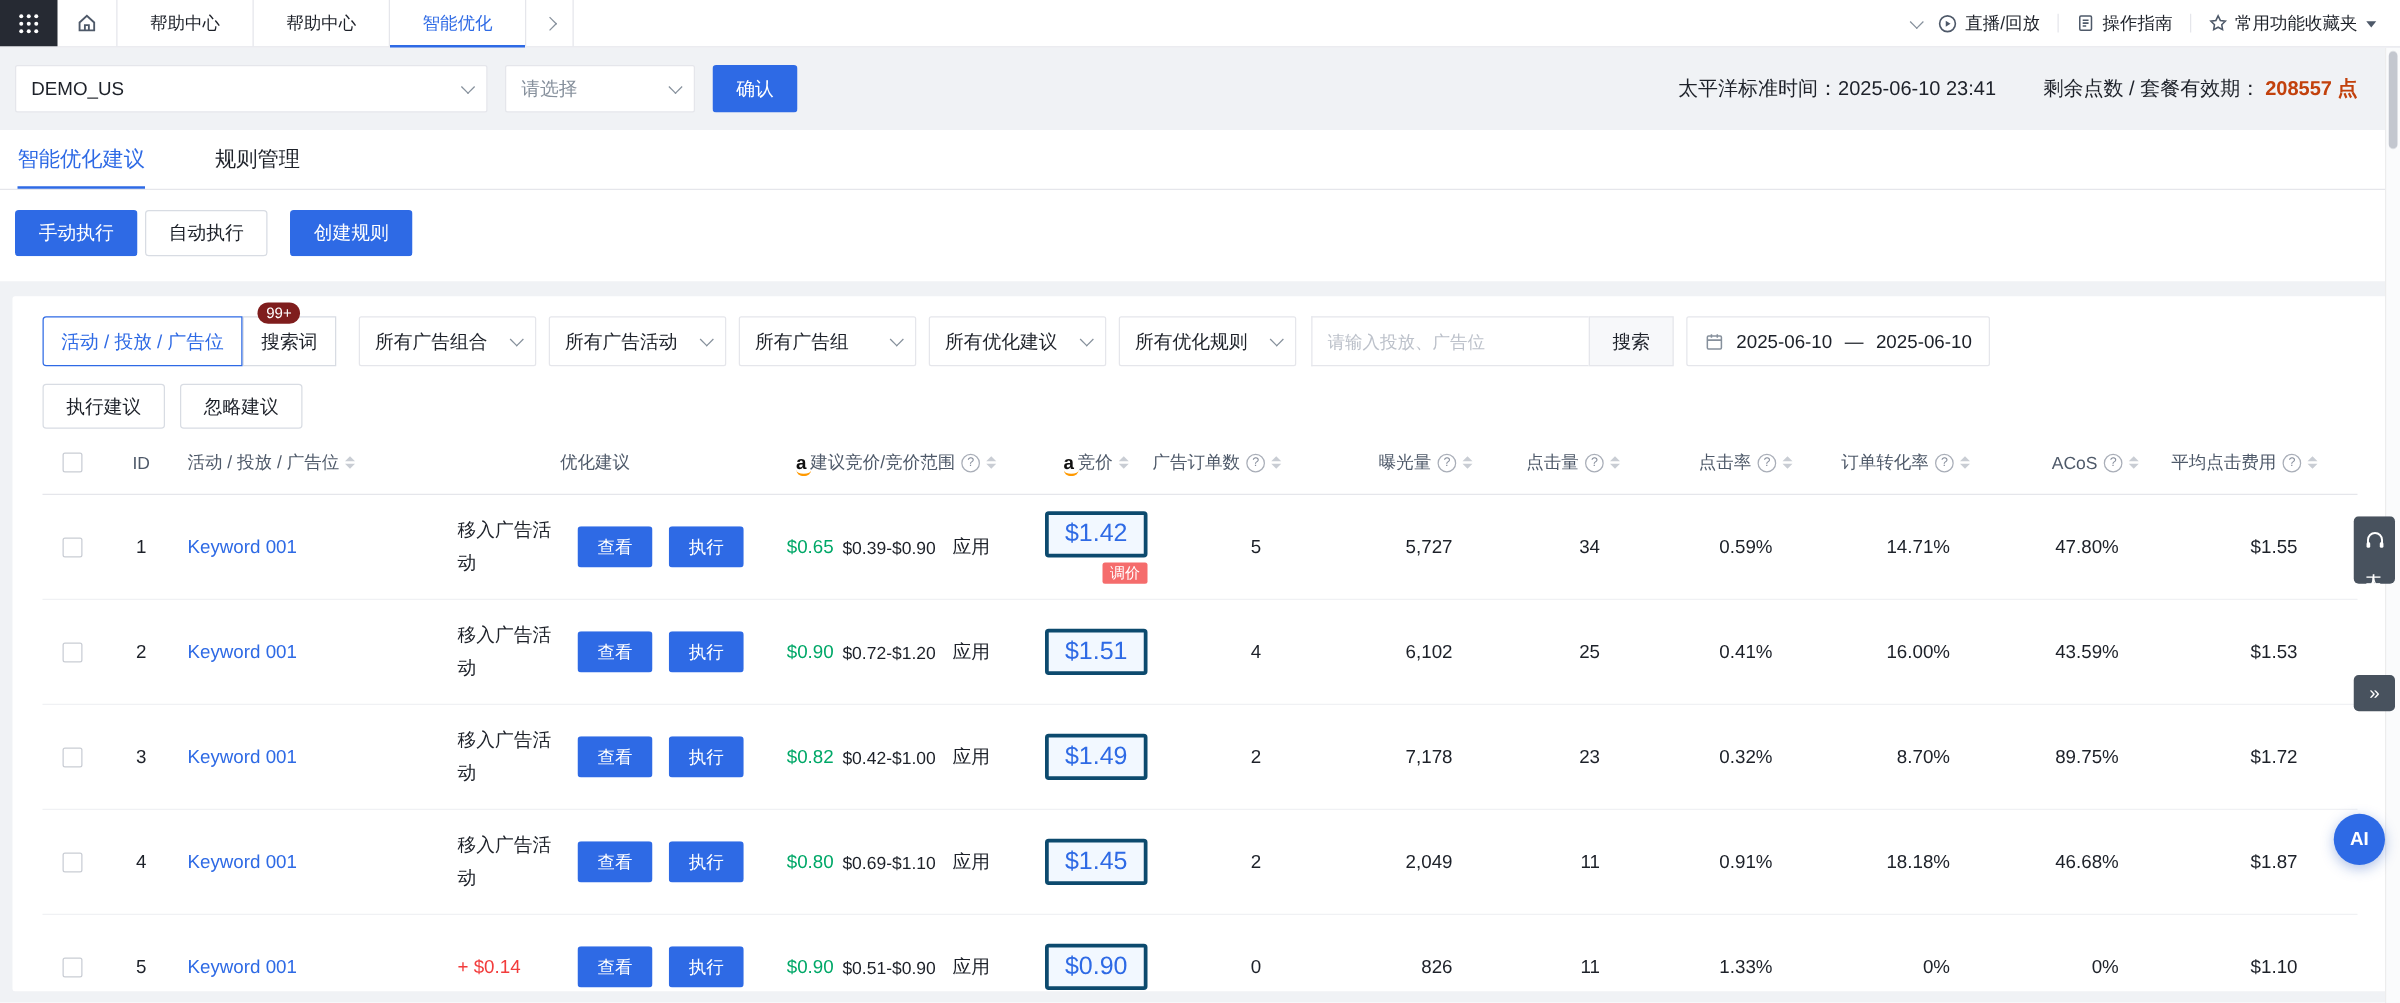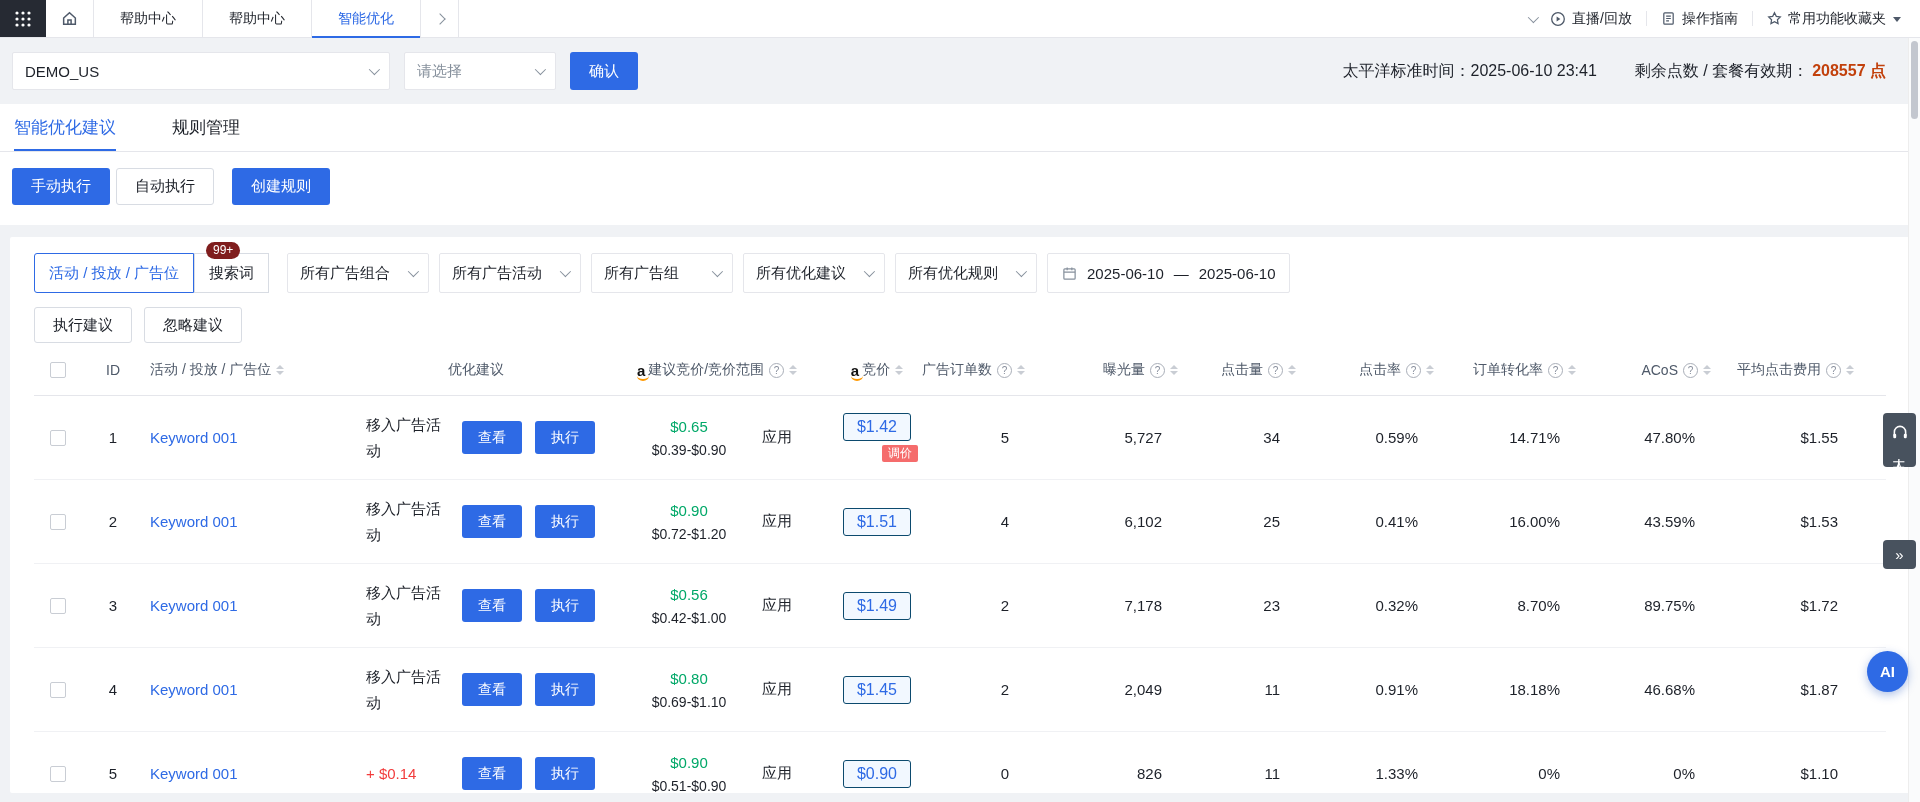--- a/index.html
+++ b/index.html
@@ -81,26 +81,26 @@
   .q-icon::before { content:"?"; }
   .az { position:relative; font-weight:bold; font-size:15px; color:#111; margin-right:3px; line-height:1; }
   .az::before { content:"a"; }
   .az::after { content:""; position:absolute; left:0; bottom:-3px; width:12px; height:5px; border-bottom:2px solid #ff9900; border-radius:0 0 70% 70% / 0 0 100% 100%; }
   .checkbox { width:16px; height:16px; border:1px solid #c9cdd4; border-radius:2px; background:#fff; display:inline-block; cursor:pointer; }
   .kw-link { color:#2e6ae5; cursor:pointer; text-decoration:none; padding-left:6px; }
   .sug-text { line-height:1.7; padding-right:12px; }
   .sug-text.red { color:#f23c3c; }
   .btn-sm { height:33px; padding:0 15px; font-size:14px; border-radius:3px; }
   .c-actions { gap:13px; }
-  .c-suggbid { flex-direction:column; justify-content:center; gap:7px; text-align:center; }
+  .c-suggbid { justify-content:center; gap:7px; text-align:center; }
   .sug-bid-val { color:#00a868; }
   .bid-range { font-size:14px; }
   .apply-link { cursor:pointer; }
   .c-bid { flex-direction:column; justify-content:center; }
-  .bid-pill { border:1px solid #0c4a6e; background:#f2f8ff; color:#2e6ae5; border-radius:3px; padding:4px 13px; font-size:16px; cursor:pointer; }
+  .bid-pill { border:3px solid #0c4a6e; background:#f2f8ff; color:#2e6ae5; border-radius:3px; padding:4px 13px; font-size:20px; cursor:pointer; }
   .bid-badge { margin-top:4px; margin-left:46px; background:#f56c6c; color:#fff; font-size:12px; line-height:17px; padding:0 6px; border-radius:2px;text-align:right; }
   
   .scrollbar { position:fixed; right:0; top:38px; bottom:0; width:12px; background:#fafbfc; border-left:1px solid #ededed; }
   .scroll-thumb { position:absolute; top:3px; left:2px; width:7px; height:78px; background:#c3c7cf; border-radius:4px; cursor:pointer; }
   .service-panel { position:fixed; right:4px; top:413px; width:33px; background:#48525e; border-radius:4px; padding:10px 0 8px; color:#fff; display:flex; flex-direction:column; align-items:center; gap:6px; cursor:pointer; z-index:20; }
   .service-text { writing-mode:vertical-rl; text-orientation:upright; font-size:14px; letter-spacing:3px; }
   .collapse-tab { position:fixed; right:4px; top:540px; width:33px; height:29px; background:#48525e; border-radius:4px; color:#fff; display:flex; align-items:center; justify-content:center; font-size:15px; cursor:pointer; z-index:20; }
   .ai-btn { position:fixed; right:12px; top:651px; width:41px; height:41px; border-radius:50%; background:#2e6ae5; color:#fff; font-weight:bold; font-size:15px; display:flex; align-items:center; justify-content:center; box-shadow:0 3px 10px rgba(26,77,187,.35); cursor:pointer; z-index:20; }
 </style>
 </head>
@@ -221,20 +221,24 @@
       <span class="chev down"></span>
     </div>
     <div class="select f-select">
       <span>所有优化建议</span>
       <span class="chev down"></span>
     </div>
     <div class="select f-select">
       <span>所有优化规则</span>
       <span class="chev down"></span>
     </div>
+    <div class="search-wrap">
+      <input class="search-input" placeholder="请输入投放、广告位" style="">
+      <button class="search-btn">搜索</button>
+    </div>
     <div class="date-range">
       <svg width="15" height="15" viewBox="0 0 16 16" fill="none" stroke="#86909c" stroke-width="1.3">
         <rect x="2" y="3" width="12" height="11" rx="1"></rect>
           <path d="M2 6.5h12M5.5 1.5v3M10.5 1.5v3"></path>
       </svg>
       <span>2025-06-10</span>
       <span>—</span>
       <span>2025-06-10</span>
     </div>
   </div>
@@ -418,21 +422,21 @@
           <a class="kw-link">Keyword 001</a>
         </div>
     <div class="cell">
           <span class="sug-text">移入广告活动</span>
         </div>
     <div class="cell c-actions">
       <button class="btn btn-primary btn-sm">查看</button>
       <button class="btn btn-primary btn-sm">执行</button>
     </div>
     <div class="cell c-suggbid">
-      <span class="sug-bid-val">$0.56</span>
+      <span class="sug-bid-val">$0.82</span>
       <span class="bid-range">$0.42-$1.00</span>
     </div>
     <div class="cell c-center">
           <span class="apply-link">应用</span>
         </div>
     <div class="cell c-bid">
       <span class="bid-pill">$1.49</span>
 
     </div>
     <div class="cell c-right">2</div>

